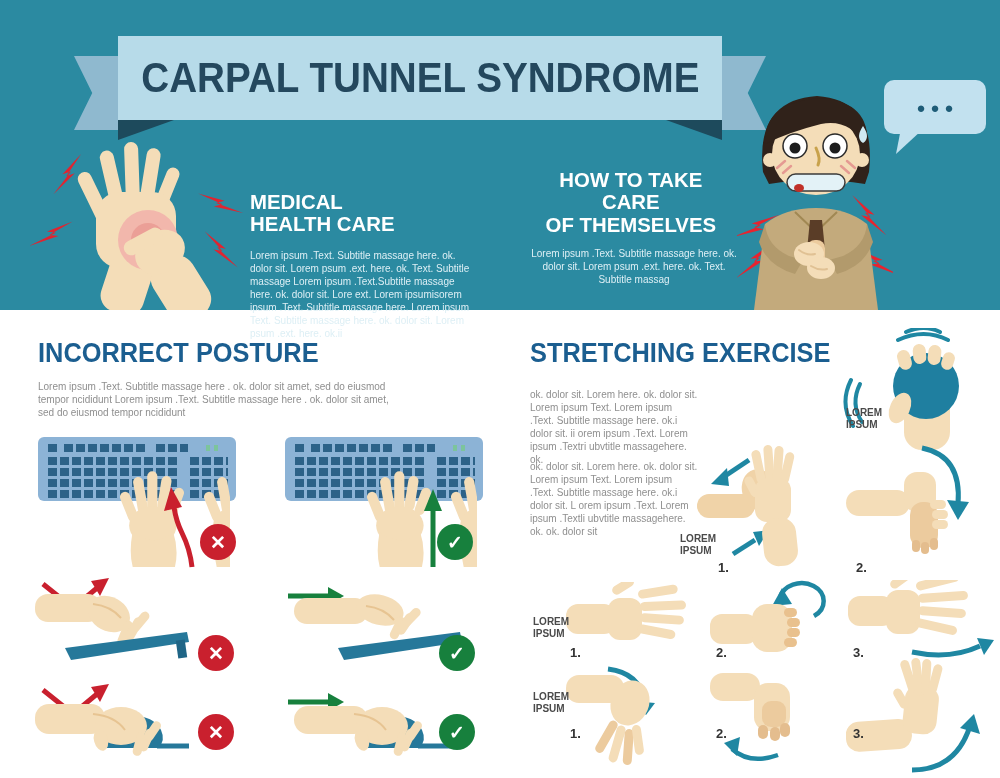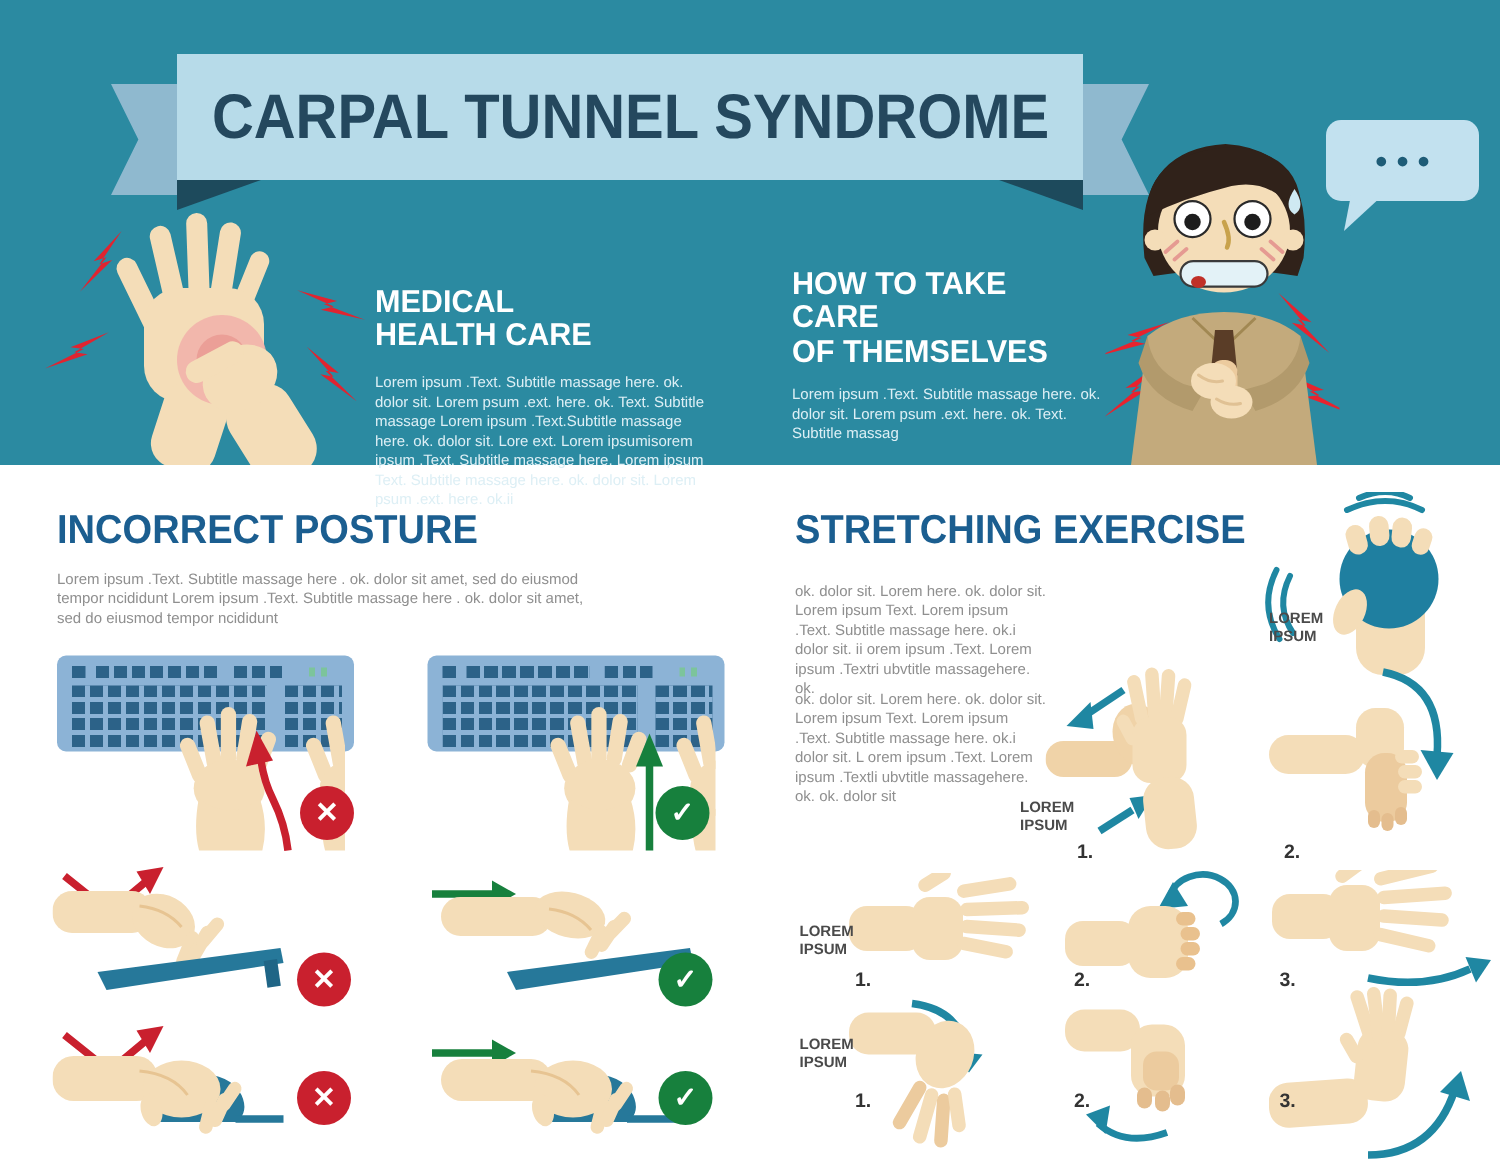--- a/index.html
+++ b/index.html
@@ -17,21 +17,21 @@
   .band{position:absolute;left:118px;top:36px;width:604px;height:84px;background:#b7dbe9;
         display:flex;align-items:center;justify-content:center;}
   .band h1{margin:0;font-size:42px;font-weight:bold;color:#24485e;white-space:nowrap;
            transform:scaleX(.92);letter-spacing:0px;}
   
   .tblock{position:absolute;color:#fff;}
   .tblock h2{margin:0;font-size:21px;line-height:1.06;font-weight:bold;transform:scaleX(.97);
              transform-origin:left top;}
   .tblock p{margin:13px 0 0 0;font-size:10px;line-height:1.3;color:#ddeff5;}
   #med{left:250px;top:191px;width:228px;}
-  #care{left:528px;top:179px;width:212px;}
+  #care{left:528px;top:169px;width:212px;text-align:center;}
   #care p{margin-top:11px;}
   #care p + p{margin-top:9px;}
   
   #rating{position:absolute;left:886px;top:224px;width:112px;color:#fff;}
   #rating .r-val{font-size:38px;font-weight:bold;line-height:1;}
   #rating .r-label{font-size:15px;font-weight:bold;letter-spacing:1.5px;margin-top:1px;}
   #rating .r-cap{font-size:8.5px;line-height:1.3;color:#d8ecf4;margin-top:3px;}
   #rating svg{position:absolute;right:2px;top:8px;}
   
   #bubble{position:absolute;left:884px;top:80px;width:102px;height:54px;background:#c2e1ef;

